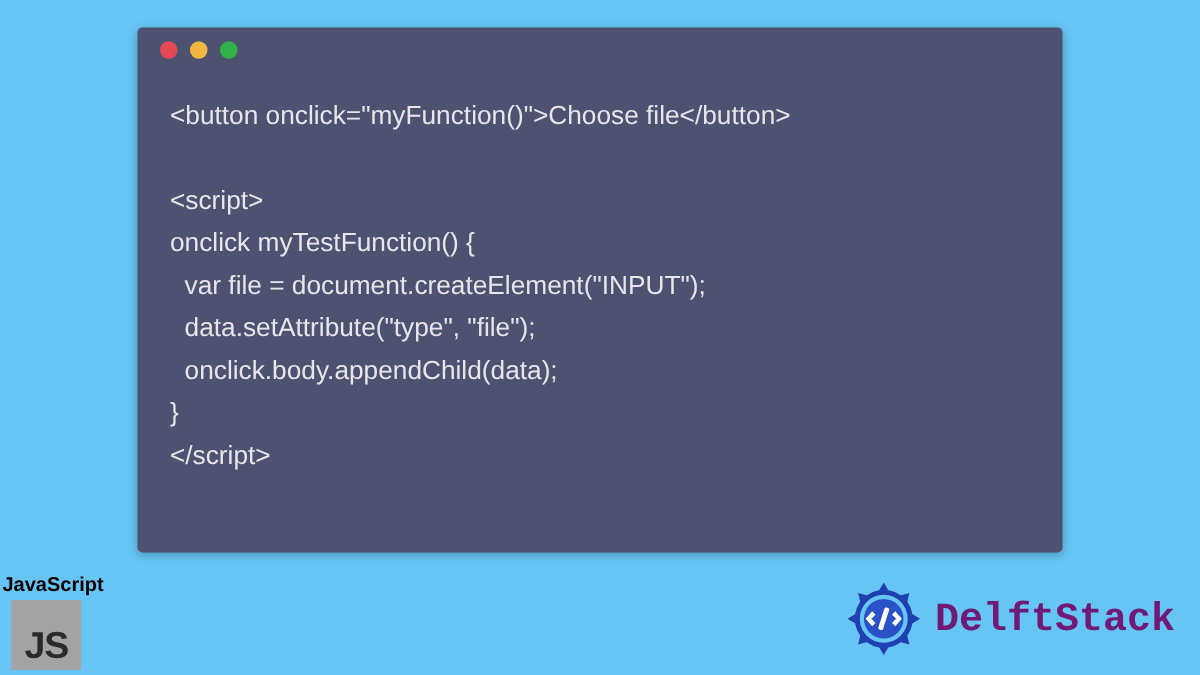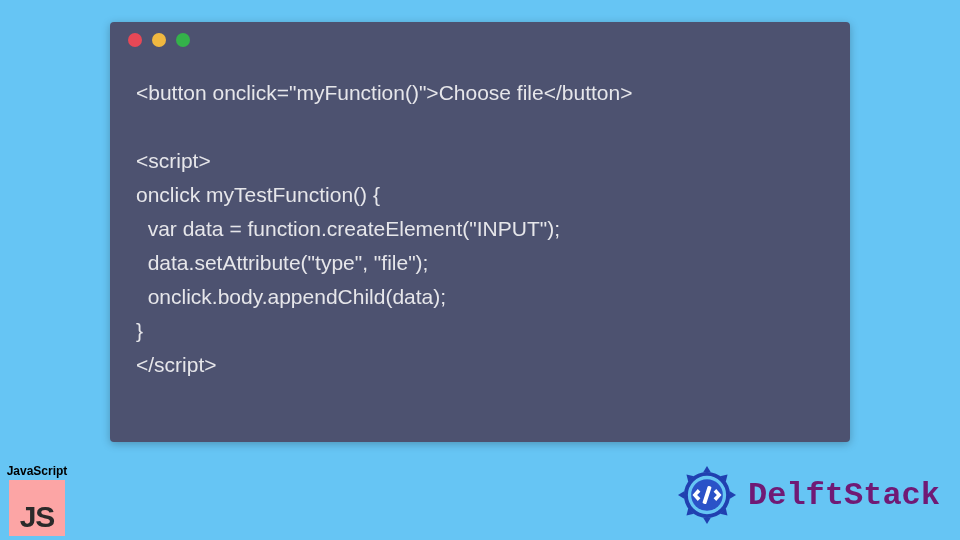--- a/index.html
+++ b/index.html
@@ -45,29 +45,29 @@
     white-space: pre;
   }
   .js-badge {
     position: absolute;
     left: 2px;
     bottom: 4px;
     width: 70px;
     text-align: center;
   }
   .js-badge .label {
-    font-size: 12px;
+    font-size: 16px;
     font-weight: bold;
     color: #000;
     margin-bottom: 2px;
   }
   .js-icon {
     width: 56px;
     height: 56px;
-    background: #fca5a5;
+    background: #a3a3a3;
     margin: 0 auto;
     position: relative;
     display: flex;
     align-items: flex-end;
     justify-content: center;
   }
   .js-icon .js-text {
     font-family: Arial, sans-serif;
     font-weight: 900;
     font-size: 30px;
@@ -100,21 +100,21 @@
 <div class="code-window">
   <div class="titlebar">
     <div class="dot dot-red"></div>
     <div class="dot dot-yellow"></div>
     <div class="dot dot-green"></div>
   </div>
   <div class="code-body"><span>&lt;button onclick="myFunction()"&gt;Choose file&lt;/button&gt;</span>
 <span></span>
 <span>&lt;script&gt;</span>
 <span>onclick myTestFunction() {</span>
-<span>  var data = function.createElement("INPUT");</span>
+<span>  var file = document.createElement("INPUT");</span>
 <span>  data.setAttribute("type", "file");</span>
 <span>  onclick.body.appendChild(data);</span>
 <span>}</span>
 <span>&lt;/script&gt;</span></div>
 </div>
 
 <div class="js-badge">
   <div class="label">JavaScript</div>
   <div class="js-icon">
     <span class="js-text">JS</span>

